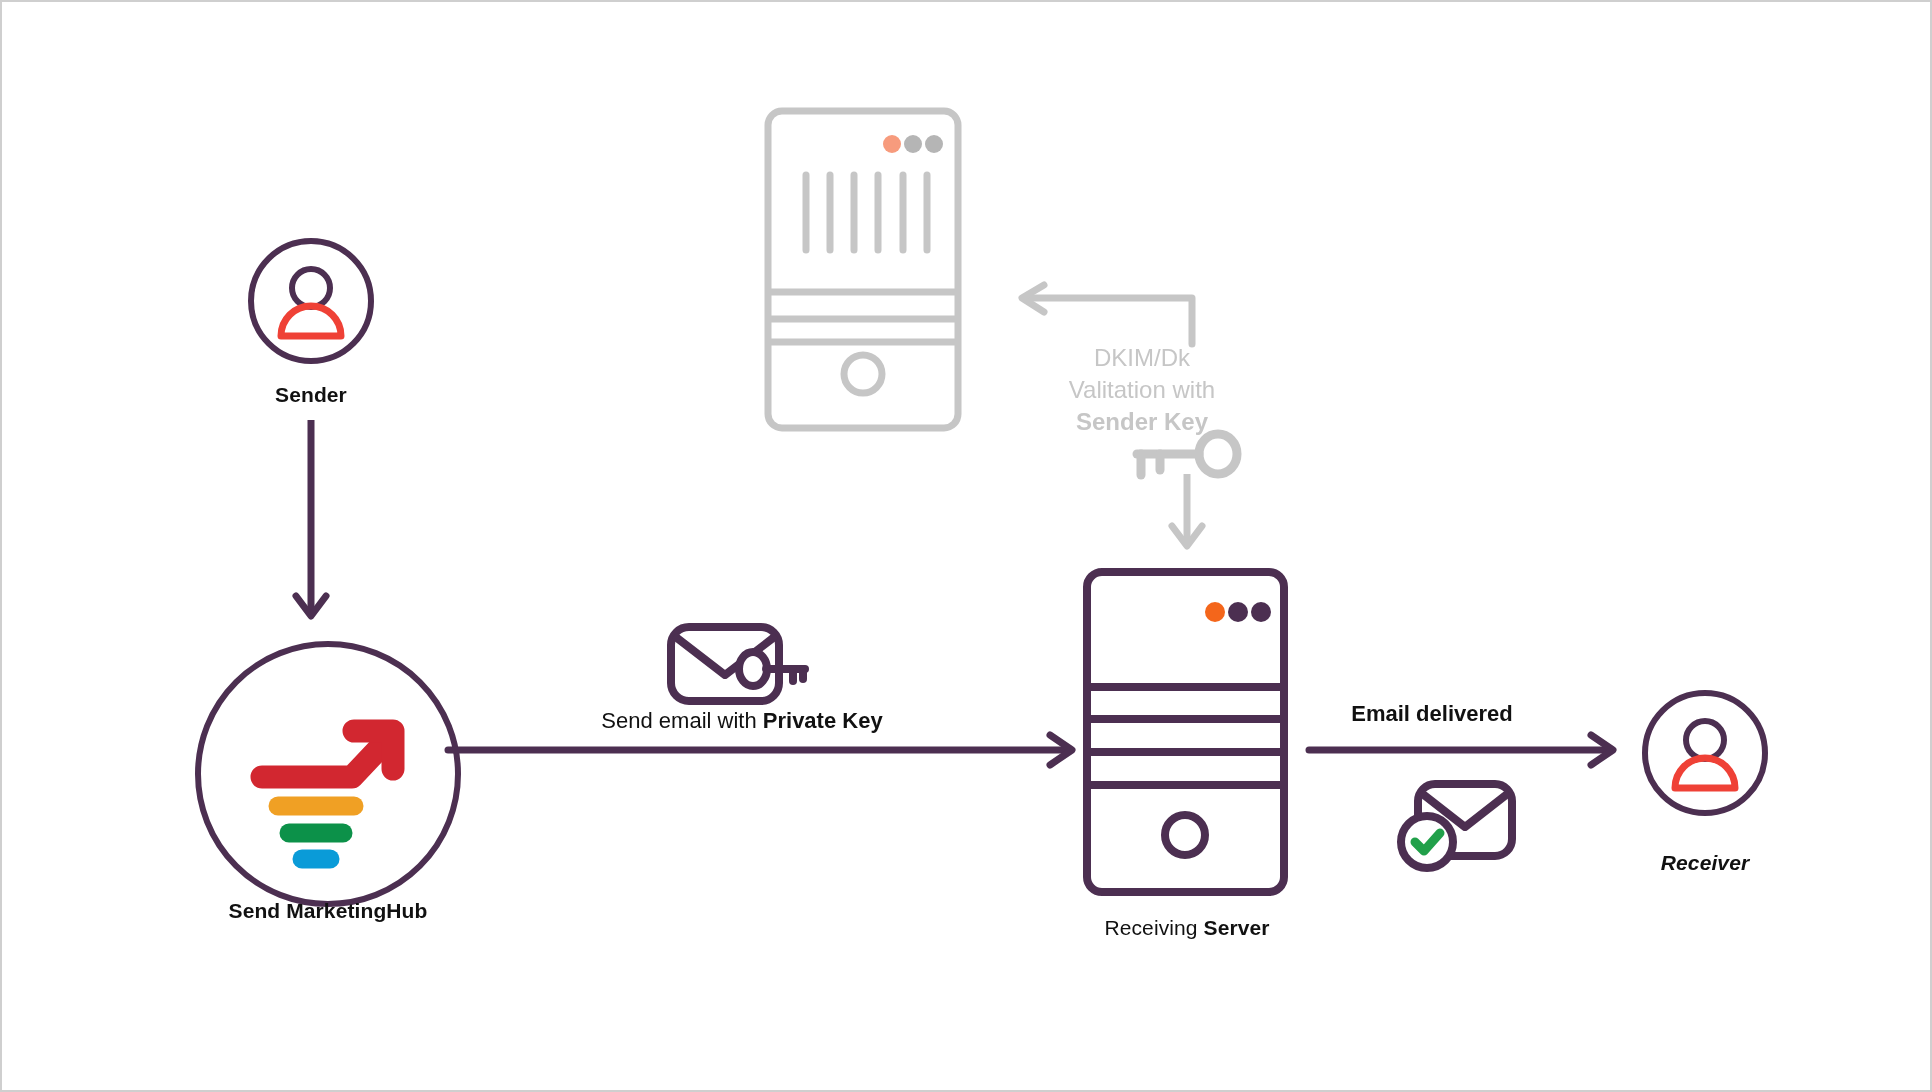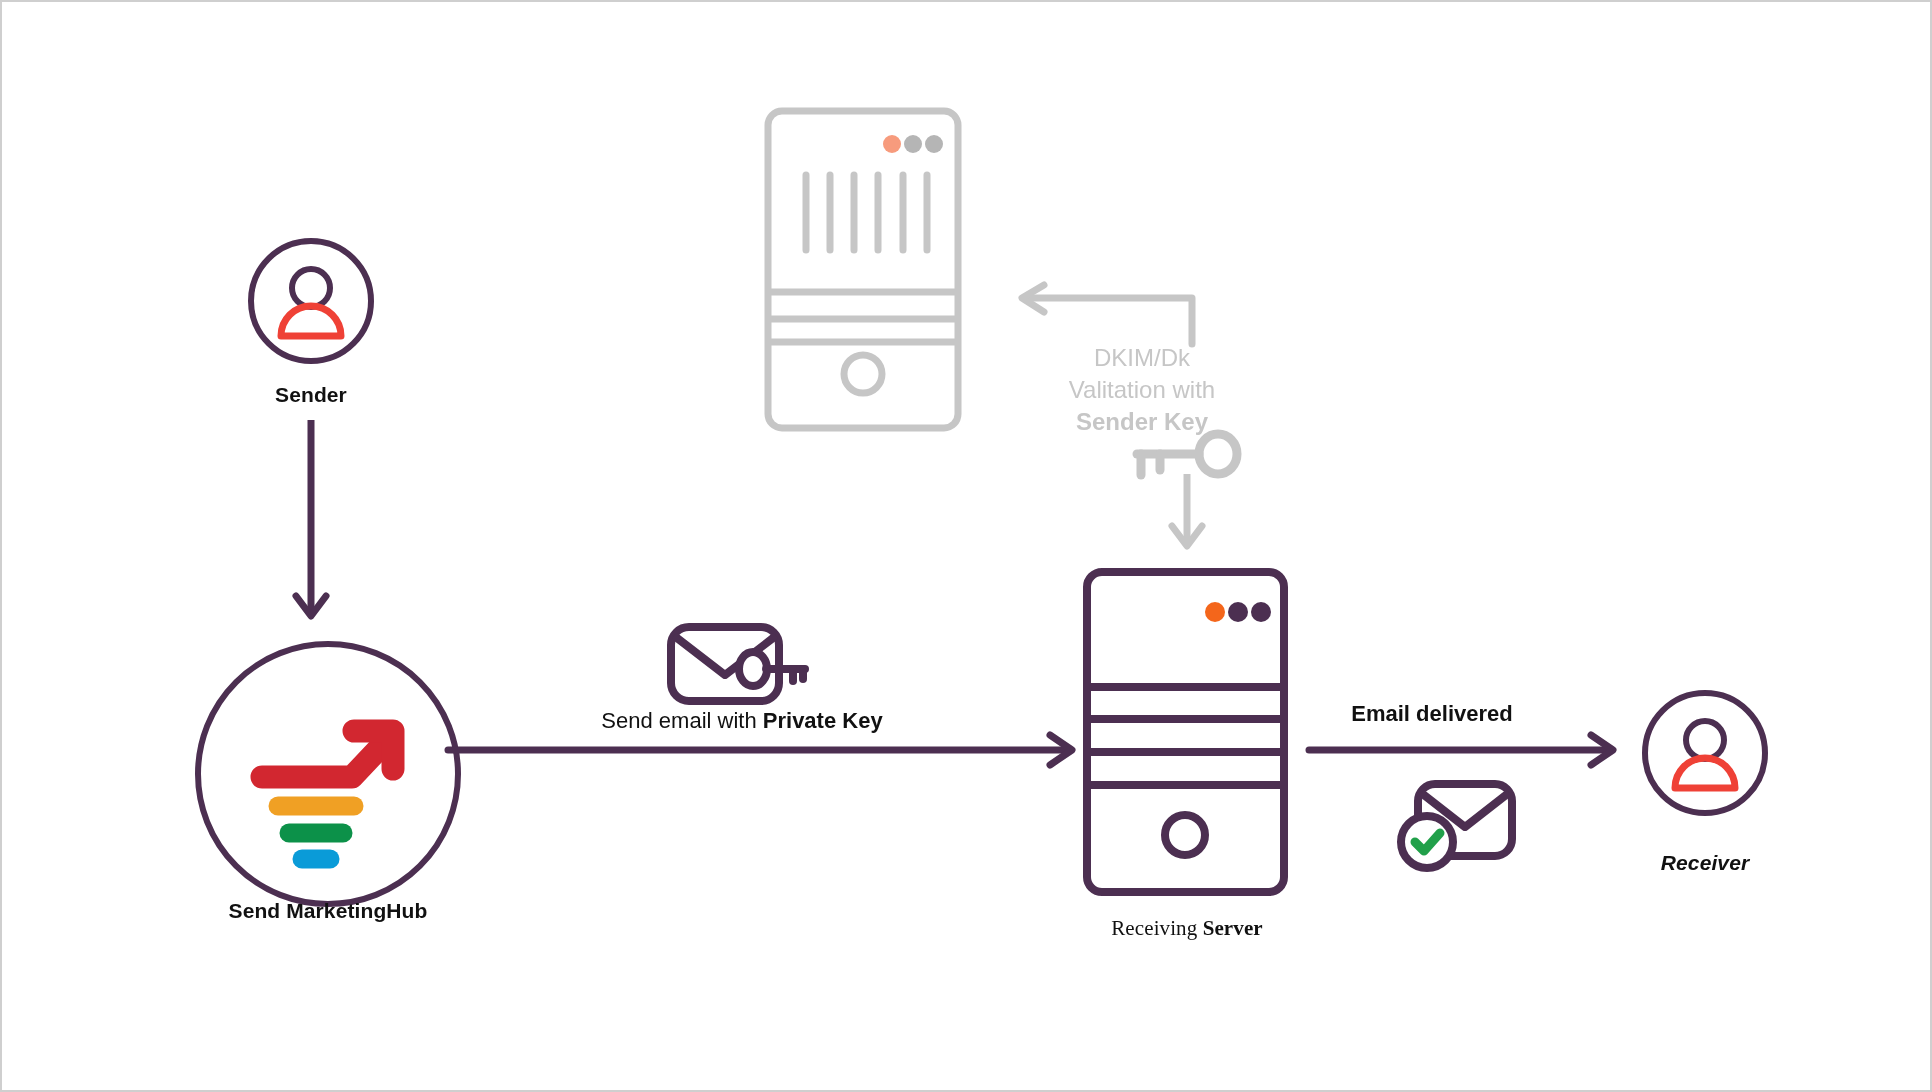--- a/index.html
+++ b/index.html
@@ -145,21 +145,21 @@
       <circle cx="179" cy="45" r="10" fill="#4c2f51"></circle>
       <g stroke="#4c2f51" stroke-width="8">
         <line x1="5" y1="120" x2="202" y2="120"></line>
         <line x1="5" y1="152" x2="202" y2="152"></line>
         <line x1="5" y1="185" x2="202" y2="185"></line>
         <line x1="5" y1="218" x2="202" y2="218"></line>
       </g>
       <circle cx="103" cy="268" r="20" fill="none" stroke="#4c2f51" stroke-width="8"></circle>
     </svg>
   </div>
-  <div class="label node-label node-label-reg" style="left:1000px; top:913px; width:370px;font-family:Liberation Serif, serif;"><span>Receiving </span><span class="label-bold">Server</span></div>
+  <div class="label node-label node-label-reg" style="left:1000px; top:913px; width:370px;"><span>Receiving </span><span class="label-bold">Server</span></div>
 
   <svg class="abs" style="left:665px; top:619px;" width="146" height="66">
     <rect x="4" y="6" width="108" height="74" rx="18" ry="18" fill="#ffffff" stroke="#4c2f51" stroke-width="8"></rect>
     <path d="M10 17 L58 54 L106 17" fill="none" stroke="#4c2f51" stroke-width="8" stroke-linecap="round" stroke-linejoin="round"></path>
     <ellipse cx="86" cy="48" rx="14" ry="17" fill="#ffffff" stroke="#4c2f51" stroke-width="8"></ellipse>
     <line x1="99" y1="48" x2="138" y2="48" stroke="#4c2f51" stroke-width="8" stroke-linecap="round"></line>
     <line x1="126" y1="48" x2="126" y2="60" stroke="#4c2f51" stroke-width="8" stroke-linecap="round"></line>
     <line x1="136" y1="48" x2="136" y2="58" stroke="#4c2f51" stroke-width="8" stroke-linecap="round"></line>
   </svg>
 

